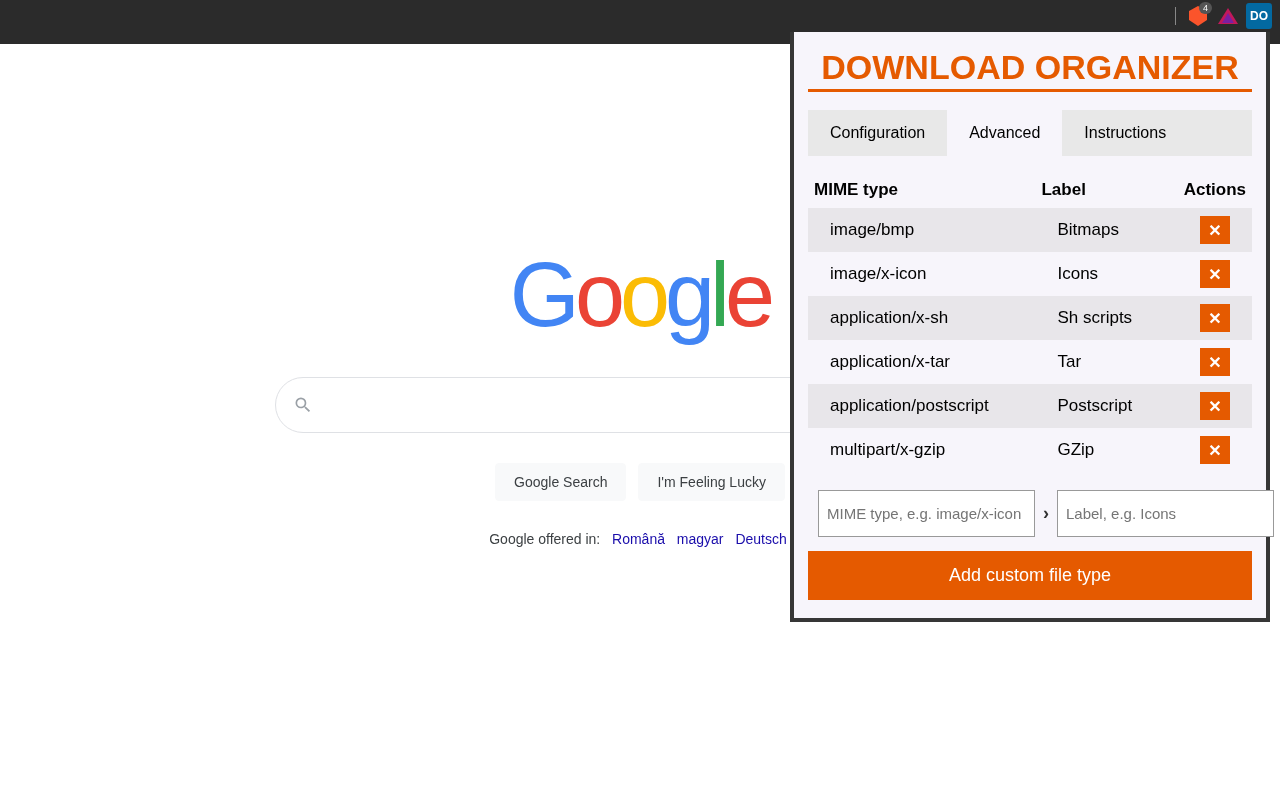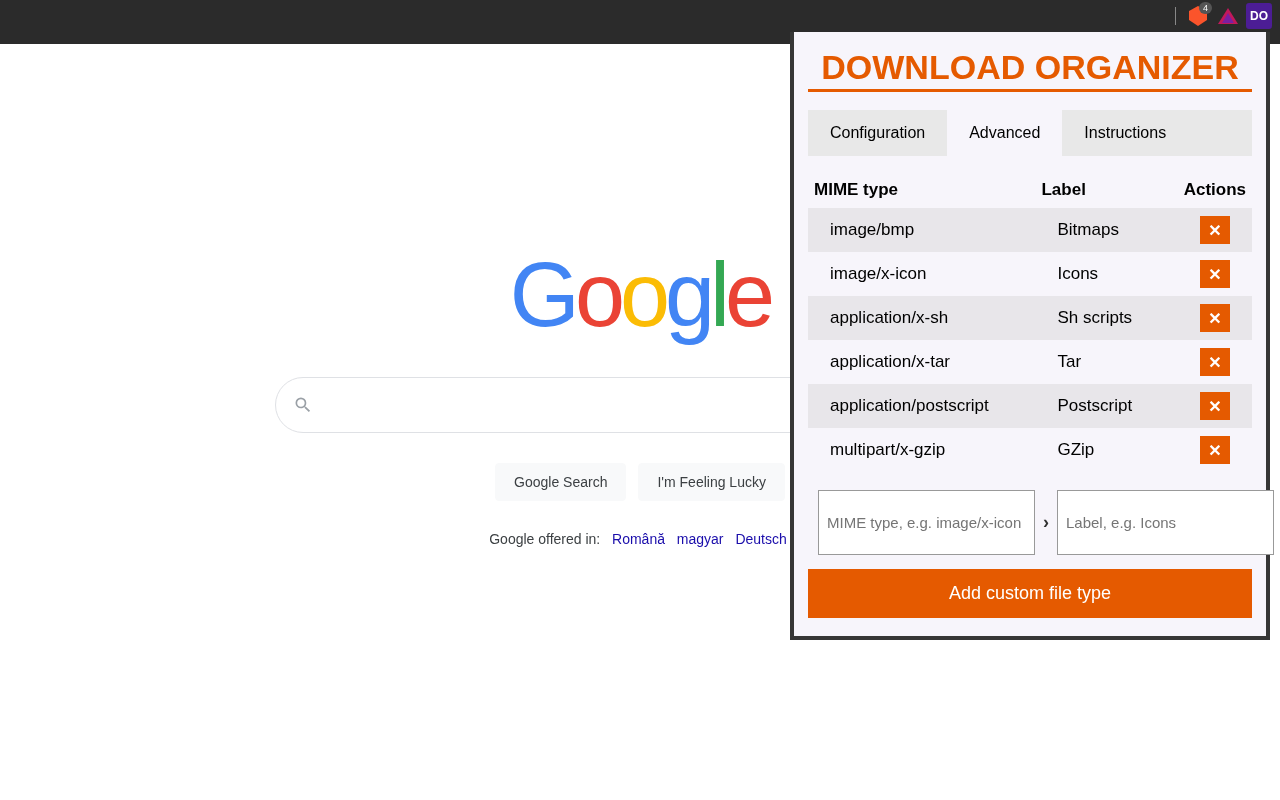--- a/index.html
+++ b/index.html
@@ -6,21 +6,21 @@
 body { font-family: Arial, sans-serif; width: 1280px; height: 800px; overflow: hidden; background: #fff; position: relative; }
 
 
 .browser-bar { background: #2b2b2b; height: 32px; display: flex; justify-content: flex-end; align-items: center; padding: 0 8px; gap: 6px; }
 .bar-divider { width: 1px; height: 18px; background: #888; margin: 0 4px; }
 .bar-icon { width: 24px; height: 24px; display: flex; align-items: center; justify-content: center; border-radius: 4px; position: relative; }
 .brave-icon-shape { width: 18px; height: 20px; background: #fb542b; clip-path: polygon(50% 0%, 100% 25%, 100% 70%, 50% 100%, 0% 70%, 0% 25%); }
 .brave-badge { position: absolute; top: -2px; right: -2px; background: #555; color: #fff; font-size: 9px; border-radius: 8px; padding: 0 4px; line-height: 12px; }
 .triangle-icon { width: 0; height: 0; border-left: 10px solid transparent; border-right: 10px solid transparent; border-bottom: 16px solid #c2185b; position: relative; }
 .triangle-icon::after { content: ""; position: absolute; left: -6px; top: 5px; width: 0; height: 0; border-left: 6px solid transparent; border-right: 6px solid transparent; border-bottom: 10px solid #7b1fa2; }
-.do-icon { background: #4c1d95; color: #fff; font-size: 12px; font-weight: bold; width: 26px; height: 26px; display: flex; align-items: center; justify-content: center; border-radius: 3px; }
+.do-icon { background: #0369a1; color: #fff; font-size: 12px; font-weight: bold; width: 26px; height: 26px; display: flex; align-items: center; justify-content: center; border-radius: 3px; }
 
 .browser-strip { background: #2b2b2b; height: 12px; }
 
 
 .google-page { position: relative; background: #fff; height: 756px; display: flex; flex-direction: column; align-items: center; padding-top: 200px; }
 .google-logo { display: flex; align-items: baseline; font-size: 90px; font-weight: 500; letter-spacing: -5px; font-family: 'Product Sans', Arial, sans-serif; margin-bottom: 30px; }
 .google-logo span:nth-child(1) { color: #4285F4; }
 .google-logo span:nth-child(2) { color: #EA4335; }
 .google-logo span:nth-child(3) { color: #FBBC05; }
 .google-logo span:nth-child(4) { color: #4285F4; }
@@ -48,21 +48,21 @@
 
 .table { width: 100%; margin-top: 16px; border-collapse: collapse; }
 .table th { text-align: left; font-size: 17px; font-weight: bold; padding: 8px 6px; }
 .table th.actions-h { text-align: right; }
 .table td { padding: 8px 22px; font-size: 17px; }
 .table tr.datarow:nth-child(odd) { background: #e8e6ea; }
 .table tr.datarow:nth-child(even) { background: #f7f5fb; }
 .del-btn { background: #e55a00; color: #fff; border: none; width: 30px; height: 28px; font-size: 16px; font-weight: bold; cursor: pointer; display: flex; align-items: center; justify-content: center; margin-left: auto; }
 
 .add-row { display: flex; align-items: center; gap: 8px; margin-top: 18px; padding: 0 10px; }
-.add-input { flex: 1; border: 1px solid #999; padding: 23px 8px; font-size: 15px; background: #fff; color: #14532d; }
+.add-input { flex: 1; border: 1px solid #999; padding: 14px 8px; font-size: 15px; background: #fff; color: #14532d; }
 .arrow-sep { font-size: 18px; font-weight: bold; color: #333; }
 .add-btn { width: 100%; margin-top: 14px; background: #e55a00; color: #fff; border: none; padding: 14px; font-size: 18px; font-weight: normal; cursor: pointer; }
 </style>
 </head>
 <body>
 
 <div class="browser-bar">
   <div class="bar-divider"></div>
   <div class="bar-icon">
     <div class="brave-icon-shape"></div>

